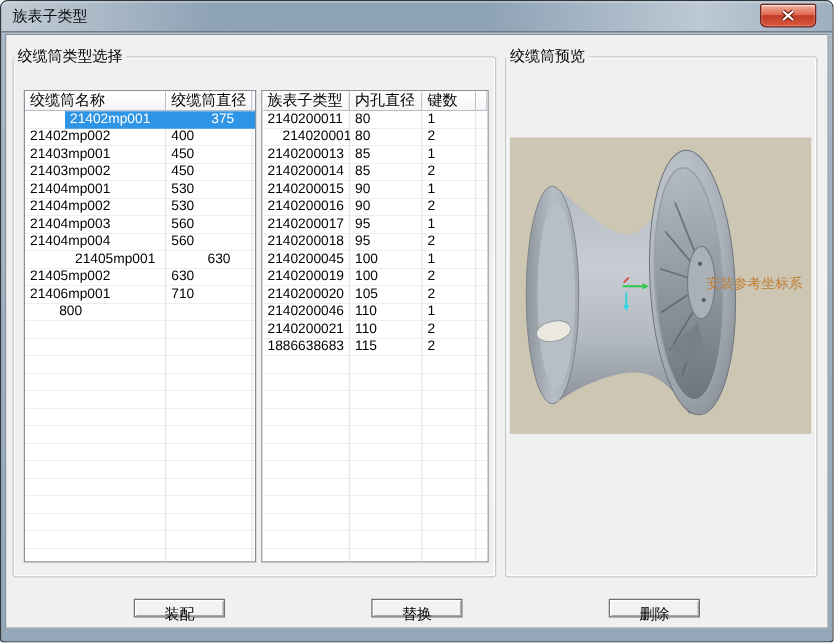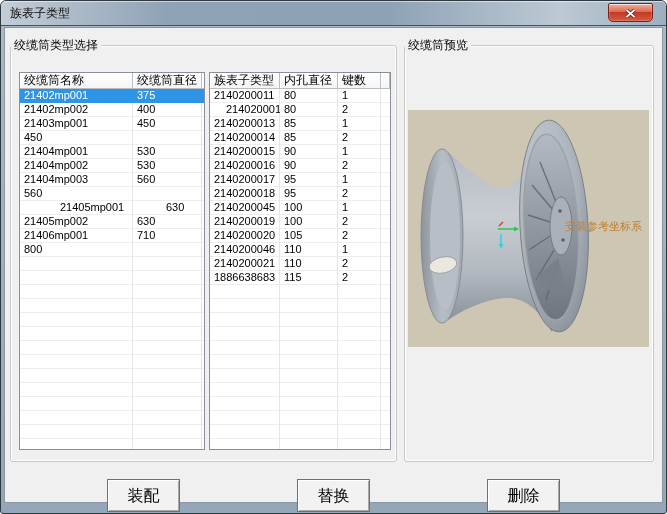--- a/index.html
+++ b/index.html
@@ -59,36 +59,36 @@
   .lv-body{
     position:relative;height:calc(100% - 16px);
     background:repeating-linear-gradient(180deg,#ffffff 0 13px,#ededed 13px 14px);
   }
   .lv-vline{position:absolute;top:0;bottom:0;width:1px;background:#e6e6e6;}
   .lv-row{position:relative;display:flex;height:14px;}
   .lv-cell{
     font-size:11px;line-height:13px;padding-left:4px;color:#000;
     white-space:nowrap;overflow:hidden;flex:0 0 auto;
   }
-  .lv-row.selected{background:#2e95e6;}
+  .lv-row.selected{background:#2e95e6;margin-left:32px;}
   .lv-row.selected .lv-cell{color:#ffffff;}
 
   
   .preview-image{
     position:absolute;left:403px;top:82px;width:241px;height:237px;
     background:#cdc6b3;
   }
   .preview-image svg{display:block;}
 
   
   .btn{
-    position:absolute;width:73px;height:33px;
+    position:absolute;width:73px;height:15px;
     background:#f2f2f2;border:1px solid #707070;
     box-shadow:inset 1px 1px 0 #ffffff, inset -1px -1px 0 #a8a8a8;
-    font-size:16px;color:#000;text-align:center;line-height:21px;cursor:default;
+    font-size:12px;color:#000;text-align:center;line-height:21px;cursor:default;
     font-family:inherit;
   }
 </style>
 </head>
 <body>
 
 <div id="window">
 
   <div class="titlebar">
     <span class="title">族表子类型</span>
@@ -129,51 +129,53 @@
           </div>
           <div class="lv-row">
             <div class="lv-cell" style="width: 113px;">21402mp002</div>
             <div class="lv-cell" style="width: 69px;">400</div>
           </div>
           <div class="lv-row">
             <div class="lv-cell" style="width: 113px;">21403mp001</div>
             <div class="lv-cell" style="width: 69px;">450</div>
           </div>
           <div class="lv-row">
+            <div class="lv-cell" style="width: 113px;">21403mp002</div>
             <div class="lv-cell" style="width: 69px;">450</div>
           </div>
           <div class="lv-row">
             <div class="lv-cell" style="width: 113px;">21404mp001</div>
             <div class="lv-cell" style="width: 69px;">530</div>
           </div>
           <div class="lv-row">
             <div class="lv-cell" style="width: 113px;">21404mp002</div>
             <div class="lv-cell" style="width: 69px;">530</div>
           </div>
           <div class="lv-row">
             <div class="lv-cell" style="width: 113px;">21404mp003</div>
             <div class="lv-cell" style="width: 69px;">560</div>
           </div>
           <div class="lv-row">
+            <div class="lv-cell" style="width: 113px;">21404mp004</div>
             <div class="lv-cell" style="width: 69px;">560</div>
           </div>
           <div class="lv-row">
             <div class="lv-cell" style="width: 106px; margin-left: 36px;">21405mp001</div>
             <div class="lv-cell" style="width: 69px;">630</div>
           </div>
           <div class="lv-row">
             <div class="lv-cell" style="width: 113px;">21405mp002</div>
             <div class="lv-cell" style="width: 69px;">630</div>
           </div>
           <div class="lv-row">
             <div class="lv-cell" style="width: 113px;">21406mp001</div>
             <div class="lv-cell" style="width: 69px;">710</div>
           </div>
           <div class="lv-row">
-            <div class="lv-cell" style="width: 69px;">800</div>
+            <div class="lv-cell" style="width: 69px; text-align: center;">800</div>
           </div>
         </div>
       </div>
 
     <div class="listview" style="left:204px;top:44px;width:182px;height:378px;">
         <div class="lv-header">
           <div class="lv-hcell" style="width: 70px;">族表子类型</div>
           <div class="lv-hcell" style="width: 58px;">内孔直径</div>
           <div class="lv-hcell" style="width: 43px;">键数</div>
           <div class="lv-hcell lv-hfill"></div>

